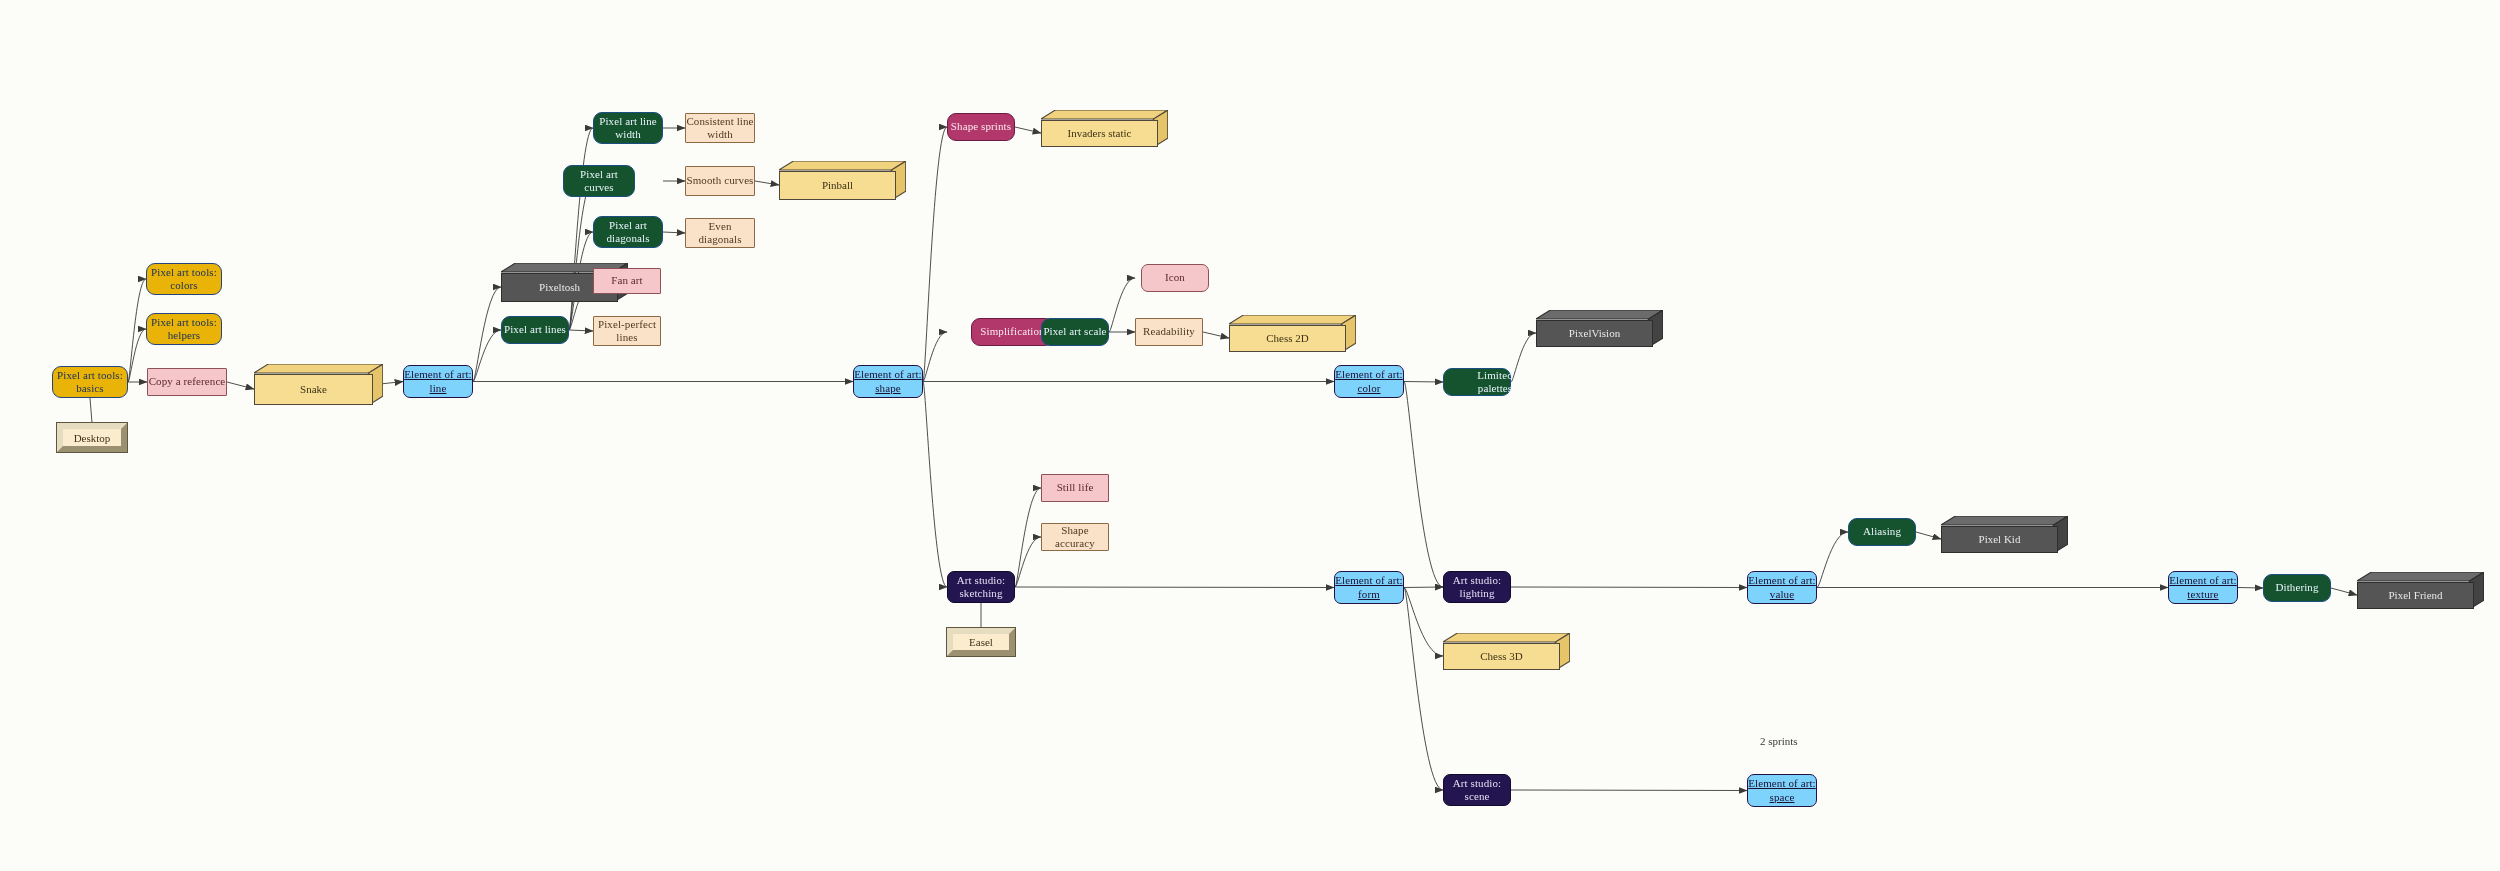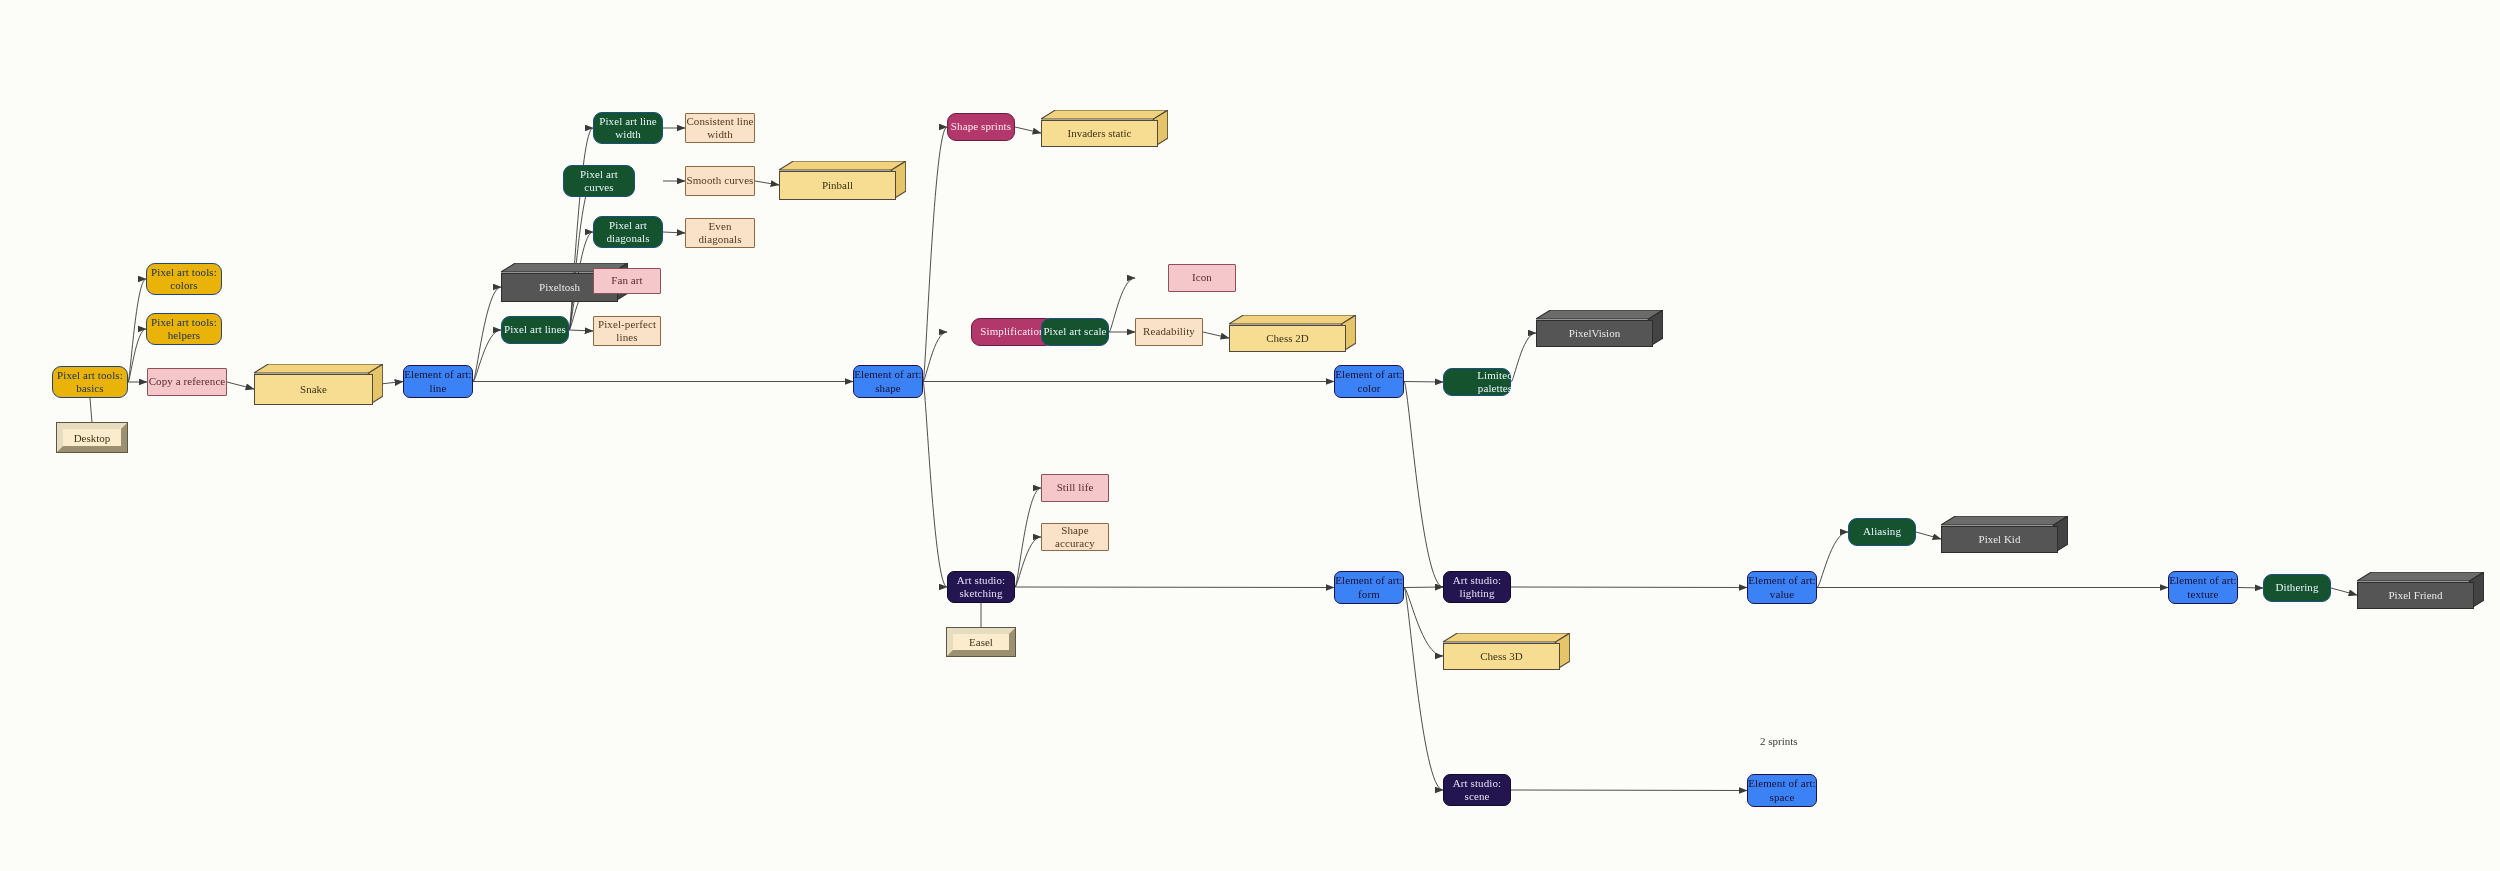--- a/index.html
+++ b/index.html
@@ -20,21 +20,21 @@
     text-align:center;
     line-height:1.22;
     white-space:pre-line;
     font-size:11px;
     letter-spacing:.1px;
     z-index:5;
   }
 
   
   .t-lavender{
-    background:#3b82f6;border:1.4px solid #221146;border-radius:7px;color:#1c1033;
+    background:#7dd3fc;border:1.4px solid #221146;border-radius:7px;color:#1c1033;text-decoration:underline;
   }
   .t-lightblue{
     background:#eab308;border:1.4px solid #23457c;border-radius:9px;color:#16305c;
   }
   .t-blue{
     background:#14532d;border:1.4px solid #1b4f84;border-radius:9px;color:#eaf3fc;
   }
   .t-magenta{
     background:#b2376b;border:1.4px solid #6d1c41;border-radius:9px;color:#fbe8f0;
   }
@@ -191,21 +191,21 @@
       <div class="node t-magenta" style="left: 947px; top: 113px; width: 68px; height: 28px;">Shape sprints</div>
       <div class="box3d yellow" style="left: 1041px; top: 110px; width: 79px; height: 37px;">
         <svg class="top" viewBox="0 0 79 37" preserveAspectRatio="none">
           <path d="M0,9 L9,0 L79,0 L70,9 Z" fill="#f0d27f" stroke="#50483a" stroke-width="1"></path>
           <path d="M70,9 L79,0 L79,28 L70,37 Z" fill="#e6c46a" stroke="#50483a" stroke-width="1"></path>
         </svg>
         <div class="face">Invaders static</div>
       </div>
       <div class="node t-magenta" style="left: 947px; top: 318px; width: 83px; height: 28px; margin-left: 24px;">Simplification</div>
       <div class="node t-blue" style="left: 1041px; top: 318px; width: 68px; height: 28px;">Pixel art scale</div>
-      <div class="node t-pink" style="left: 1168px; top: 264px; width: 68px; height: 28px;">Icon</div>
+      <div class="node t-pink" style="left: 1141px; top: 264px; width: 68px; height: 28px; border-radius: 7px;">Icon</div>
       <div class="node t-peach" style="left: 1135px; top: 318px; width: 68px; height: 28px;">Readability</div>
       <div class="box3d yellow" style="left: 1229px; top: 315px; width: 79px; height: 37px;">
         <svg class="top" viewBox="0 0 79 37" preserveAspectRatio="none">
           <path d="M0,9 L9,0 L79,0 L70,9 Z" fill="#f0d27f" stroke="#50483a" stroke-width="1"></path>
           <path d="M70,9 L79,0 L79,28 L70,37 Z" fill="#e6c46a" stroke="#50483a" stroke-width="1"></path>
         </svg>
         <div class="face">Chess 2D</div>
       </div>
       <div class="node t-navy" style="left: 947px; top: 571px; width: 68px; height: 32px;">Art studio:
 sketching</div>

